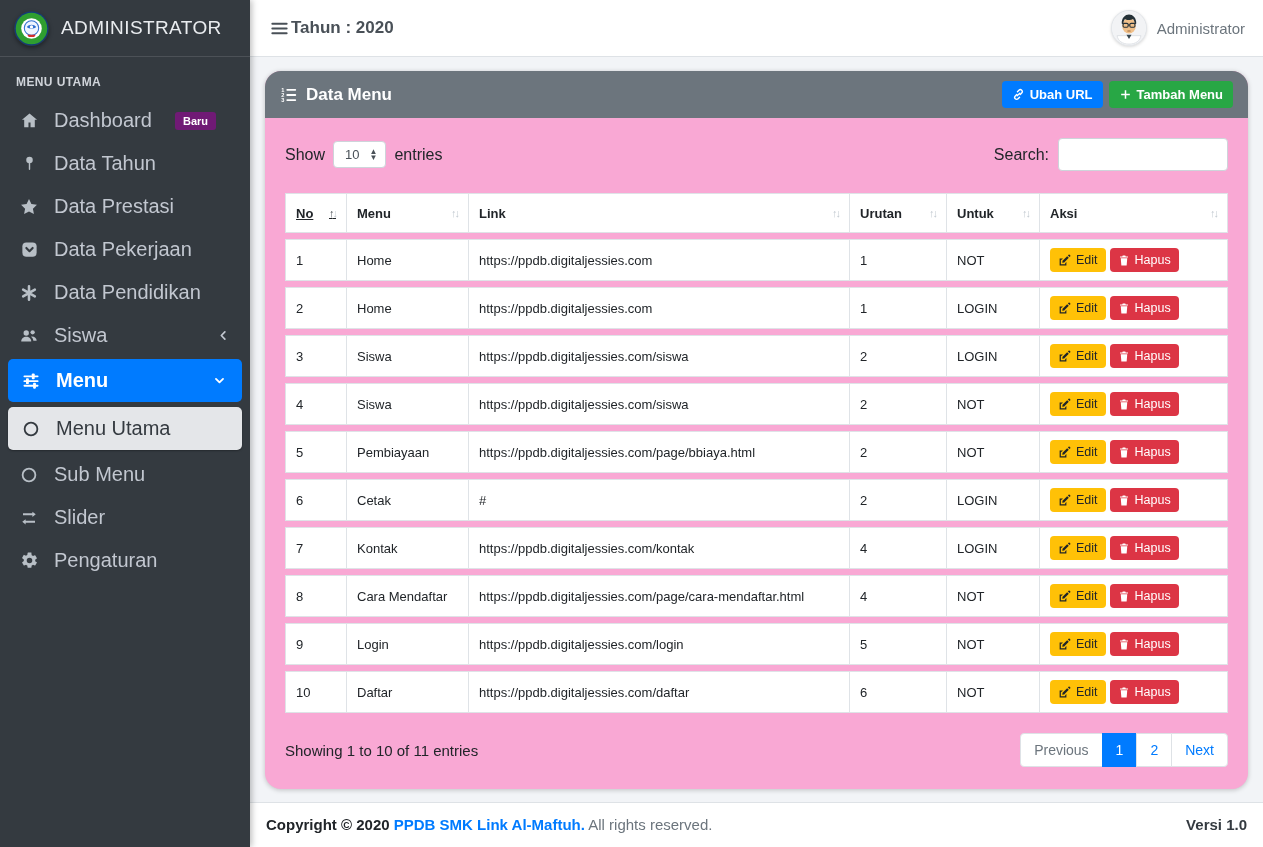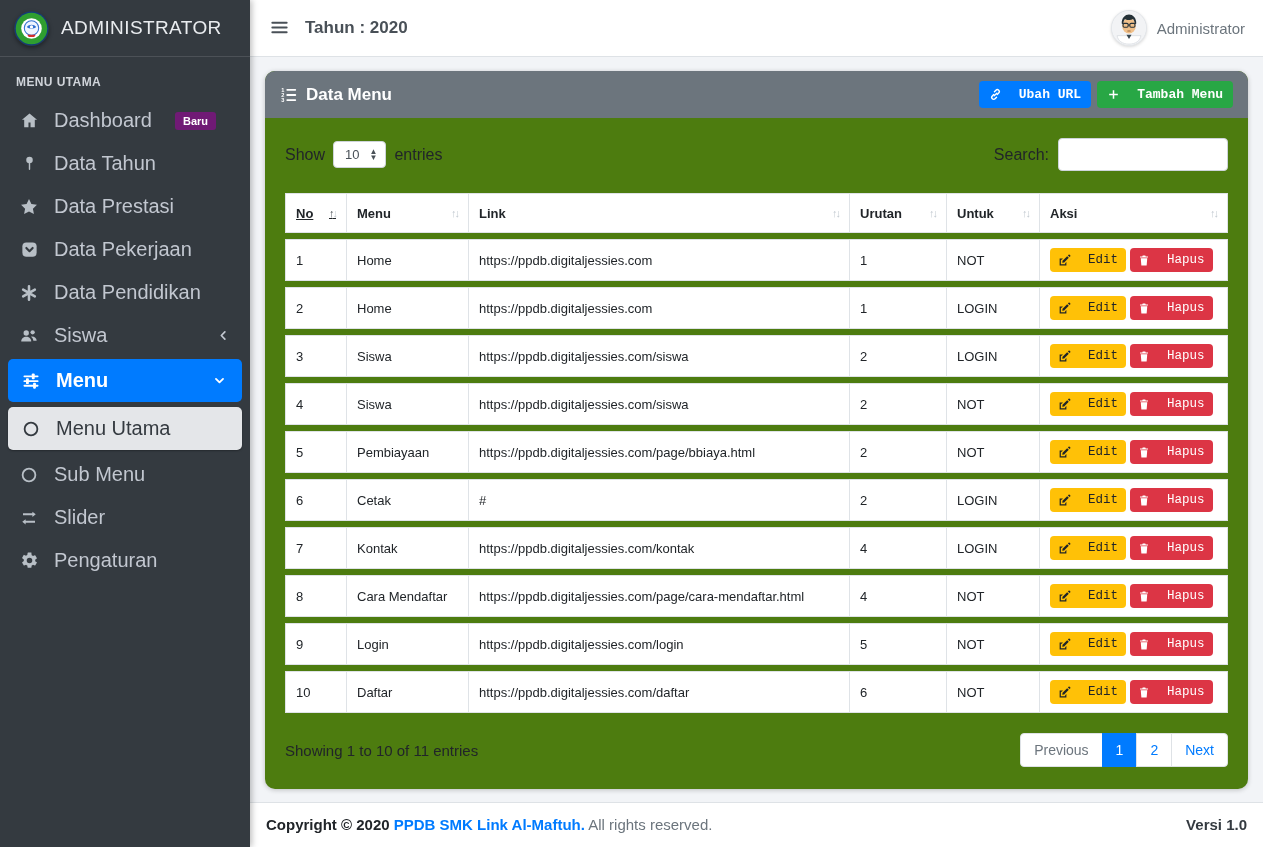--- a/index.html
+++ b/index.html
@@ -21,34 +21,34 @@
   .chev { color:#c2c7d0; display:flex; margin-right:6px; }
   .nav-item.active-main { background:#007bff; color:#fff; border-radius:5px; margin:2px 8px; padding:0 10px; height:43px; }
   .nav-item.active-main .nicon, .nav-item.active-main .chev { color:#fff; }
   .nav-item.active-main .nlabel { font-weight:bold; }
   .nav-item.active-sub { background:#e4e6e9; color:#343a40; border-radius:5px; margin:3px 8px; padding:0 10px; height:43px; box-shadow:0 1px 2px rgba(0,0,0,.3); }
   .nav-item.active-sub .nicon { color:#343a40; }
 
   
   .main { flex:1; display:flex; flex-direction:column; height:100%; }
   .topbar { height:57px; background:#fff; border-bottom:1px solid #dee2e6; display:flex; align-items:center; padding:0 18px 0 20px; }
-  .topbar-left { display:flex; align-items:flex-start; gap:16px; color:#495057; }
+  .topbar-left { display:flex; align-items:flex-end; gap:2px; color:#495057; }
   .page-context { font-weight:bold; font-size:17px; color:#495057; }
   .topbar-right { margin-left:auto; display:flex; align-items:center; gap:10px; cursor:pointer; }
   .avatar { width:36px; height:36px; border-radius:50%; overflow:hidden; border:1px solid #e3e6ea; box-shadow:0 1px 3px rgba(0,0,0,.15); background:#f4f6f8; }
   .user-name { color:#6c757d; font-size:15px; }
 
   .content { flex:1; padding:14px 15px 17px 15px; overflow:hidden; }
 
   
-  .panel { background:#4d7c0f; border-radius:10px; box-shadow:0 1px 5px rgba(0,0,0,.22); overflow:hidden; }
+  .panel { background:#f9a8d4; border-radius:16px; box-shadow:0 1px 5px rgba(0,0,0,.22); overflow:hidden; }
   .panel-header { background:#6c757d; height:47px; display:flex; align-items:center; padding:0 15px; }
   .panel-title { color:#fff; font-weight:bold; font-size:17px; display:flex; align-items:center; gap:8px; }
   .panel-actions { margin-left:auto; display:flex; gap:6px; }
-  .btn { border:none; cursor:pointer; font-family:Liberation Mono, monospace; display:inline-flex; align-items:center; gap:17px; border-radius:4px; }
+  .btn { border:none; cursor:pointer; font-family:Liberation Sans, sans-serif; display:inline-flex; align-items:center; gap:5px; border-radius:4px; }
   .btn-url { background:#007bff; color:#fff; font-weight:bold; font-size:13px; padding:6px 10px; }
   .btn-add { background:#28a745; color:#fff; font-weight:bold; font-size:13px; padding:6px 10px; }
   .panel-body { padding:14px 20px 22px 20px; }
 
   
   .controls { display:flex; align-items:center; margin:6px 0 16px 0; }
   .show-group { display:flex; align-items:center; gap:8px; font-size:16px; color:#212529; }
   .length-select { display:inline-flex; align-items:center; border:1px solid #ced4da; border-radius:4px; padding:5px 8px 5px 11px; gap:10px; background:#fff; cursor:pointer; }
   .length-select .val { font-size:13px; color:#495057; }
   .spin { display:flex; flex-direction:column; line-height:6px; font-size:8px; color:#495057; }

